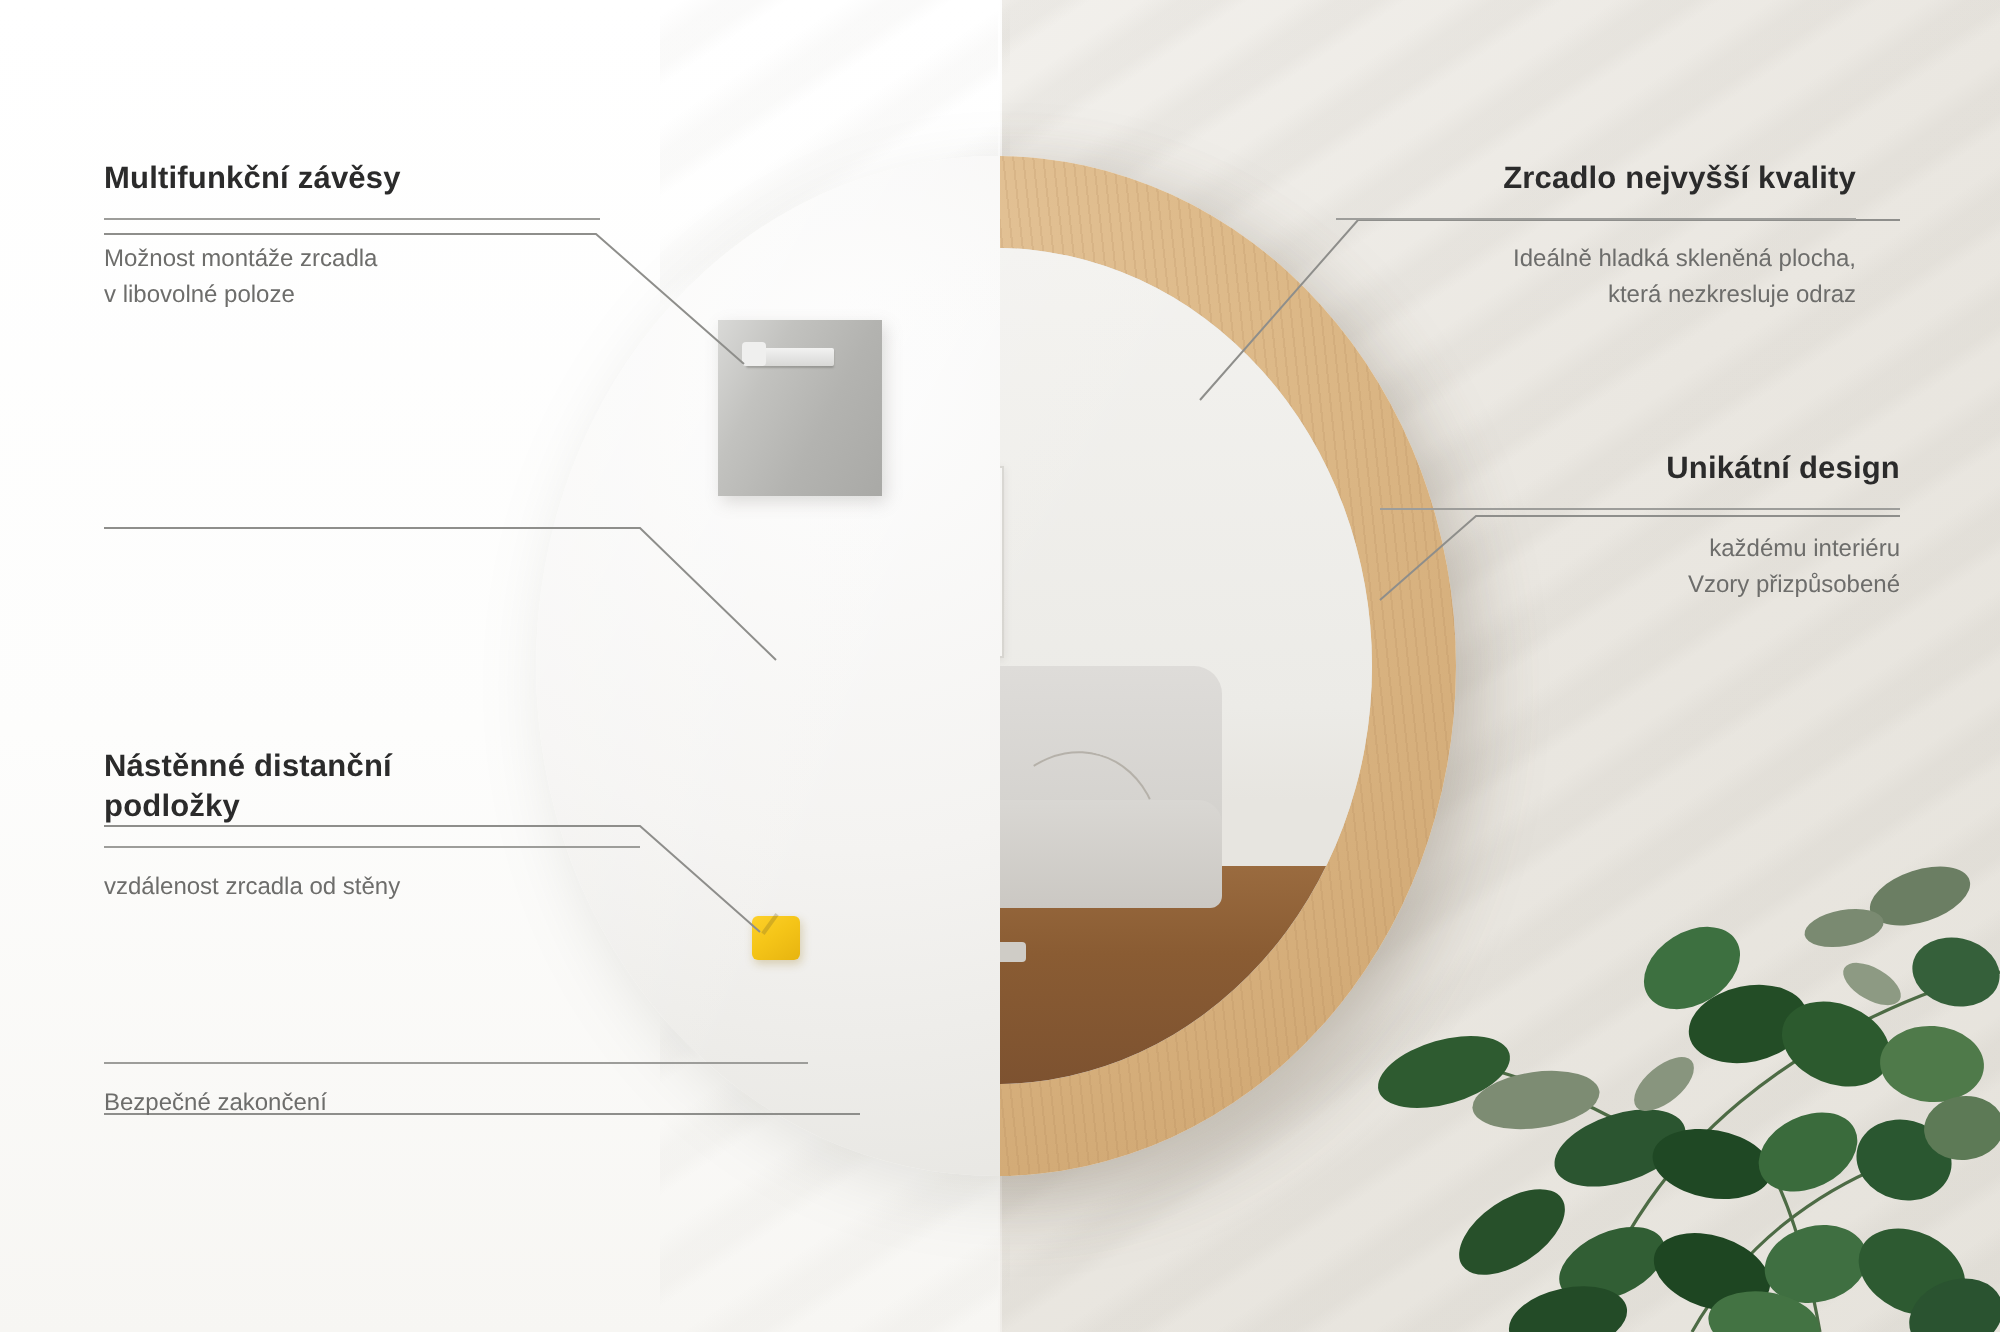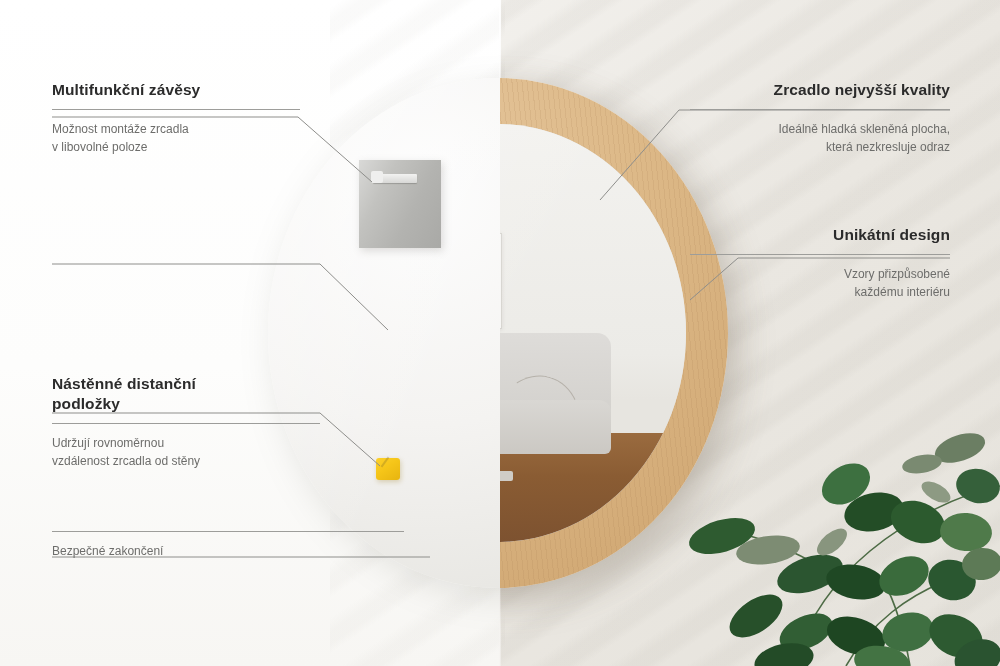--- a/index.html
+++ b/index.html
@@ -167,21 +167,21 @@
   }
   .callout.left { text-align:left; }
   .callout.right { text-align:right; }
 
   
   #co-1 { left:52px; top:80px;  width:248px; }
   #co-2 { left:52px; top:228px; width:268px; }
   #co-3 { left:52px; top:374px; width:268px; }
   #co-4 { left:52px; top:522px; width:352px; }
   
-  #co-5 { left:690px; top:80px;  width:260px; }
+  #co-5 { left:668px; top:80px;  width:260px; }
   #co-6 { left:690px; top:225px; width:260px; }
 
   
   #plant{ position:absolute; right:0; bottom:0; width:340px; height:330px; }
 </style>
 </head>
 <body>
 
 <div id="stage">
 
@@ -250,21 +250,20 @@
   </div>
 
 
   <div class="callout left" id="co-3">
     <div class="title">
       <div>Nástěnné distanční</div>
       <div>podložky</div>
     </div>
     <div class="rule"></div>
     <div class="desc">
-      <div>Udržují rovnoměrnou</div>
       <div>vzdálenost zrcadla od stěny</div>
     </div>
   </div>
 
   <div class="callout left" id="co-4">
     <div class="rule"></div>
     <div class="desc">
       <div>Bezpečné zakončení</div>
     </div>
   </div>
@@ -275,22 +274,22 @@
     <div class="desc">
       <div>Ideálně hladká skleněná plocha,</div>
       <div>která nezkresluje odraz</div>
     </div>
   </div>
 
   <div class="callout right" id="co-6">
     <div class="title">Unikátní design</div>
     <div class="rule"></div>
     <div class="desc">
+      <div>každému interiéru</div>
       <div>Vzory přizpůsobené</div>
-      <div>každému interiéru</div>
     </div>
   </div>
 
   <svg id="plant" viewBox="0 0 340 330">
     <g stroke="#4d6b45" stroke-width="1.6" fill="none">
       <path d="M340 150 C300 158 250 182 210 215 C175 244 150 280 130 330"></path>
       <path d="M340 232 C300 236 262 252 232 276 C212 292 196 312 186 330"></path>
       <path d="M250 330 C244 296 236 268 224 246"></path>
       <path d="M316 108 C300 112 286 118 276 126"></path>
       <path d="M90 200 C130 212 168 232 198 258"></path>

